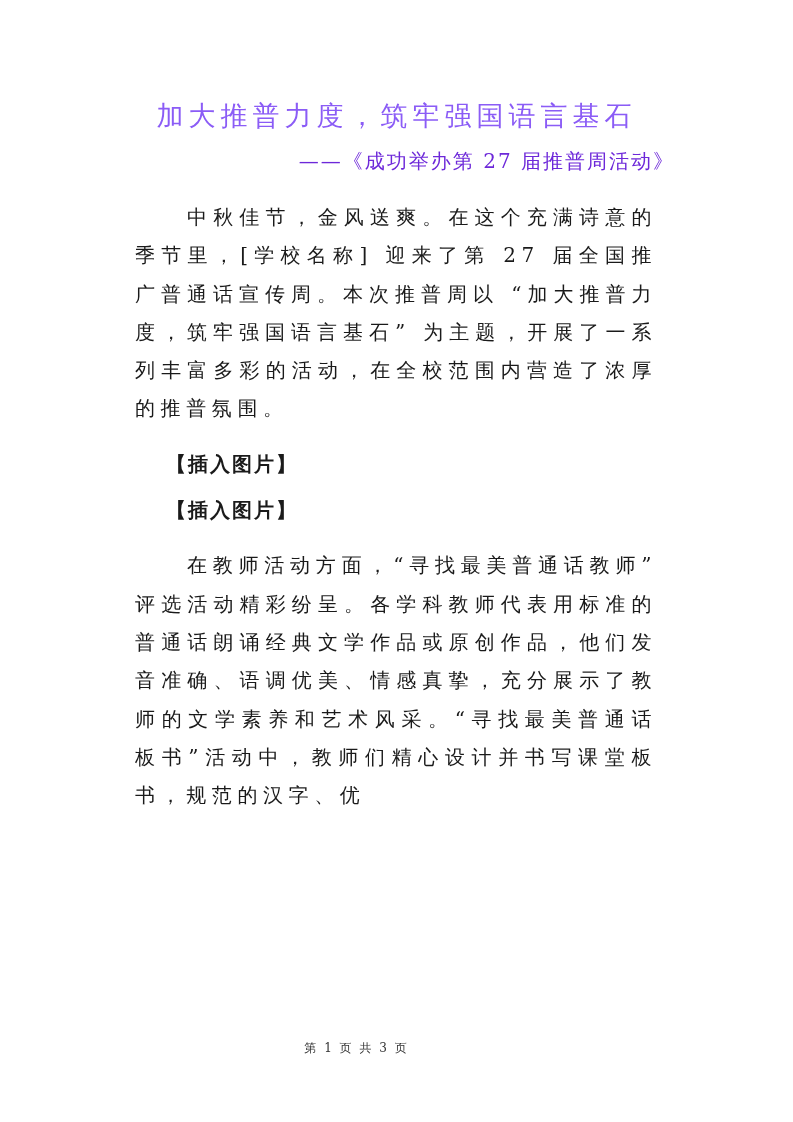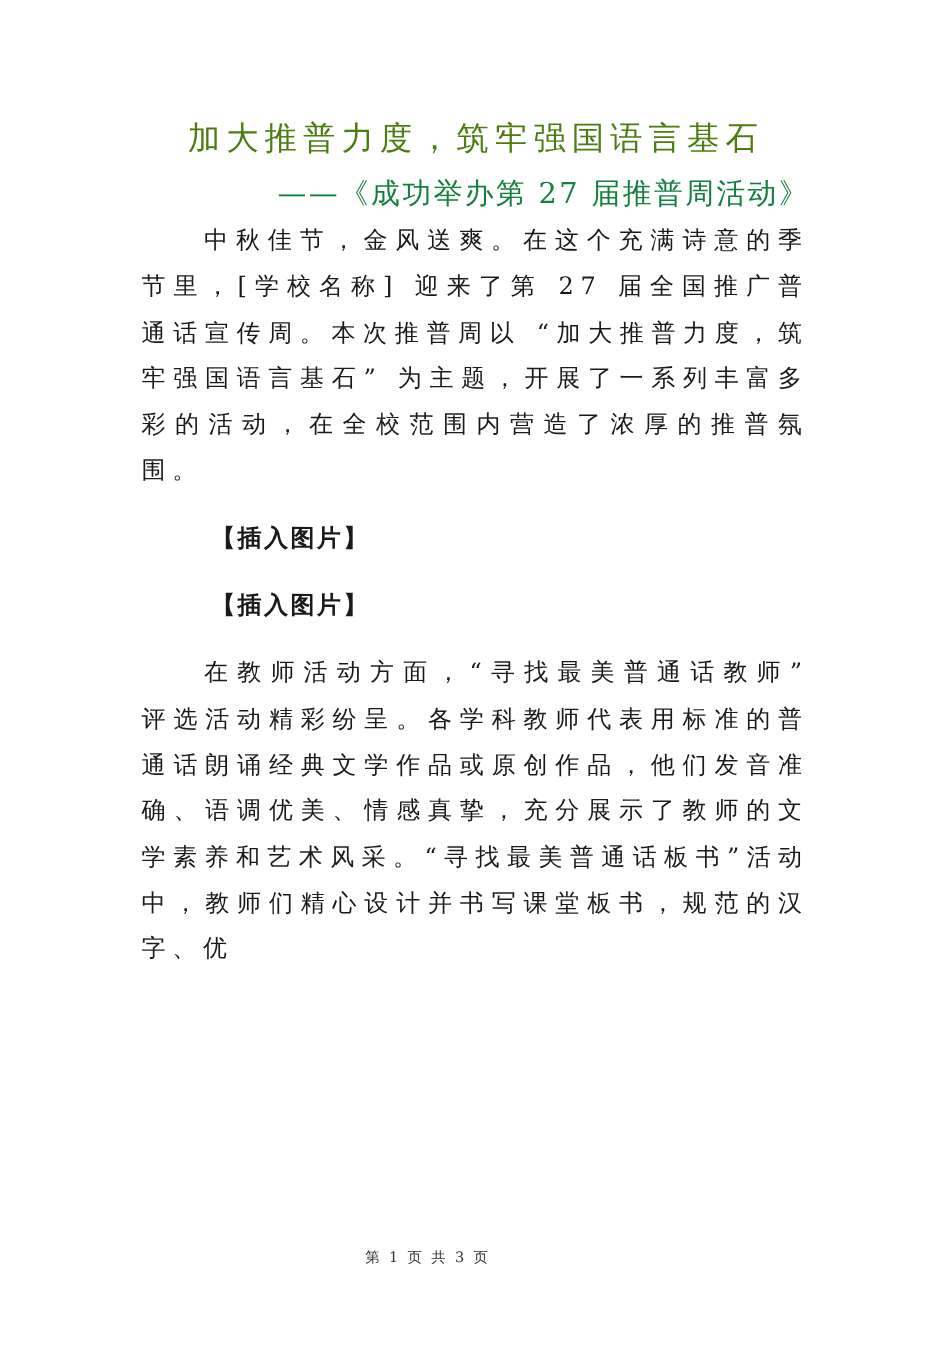--- a/index.html
+++ b/index.html
@@ -1,26 +1,26 @@
 <!DOCTYPE html>
 <html><head>
 <meta charset="utf-8">
 <style>
   html, body { margin: 0; padding: 0; background: #ffffff; }
   body { width: 793px; height: 1122px; position: relative; overflow: hidden;
          font-family: "DejaVu Serif", "Liberation Serif", serif; color: #1a1a1a; }
   .page { position: absolute; left: 0; top: 0; width: 793px; height: 1122px; }
   .title { position: absolute; top: 98px; left: 0; width: 793px; text-align: center;
-           font-size: 27px; color: #4d7c0f; letter-spacing: 5px; line-height: 36px; }
-  .subtitle { position: absolute; top: 146px; right: 118px; font-size: 24px;
-              letter-spacing: 2px; line-height: 30px; color: #15803d; }
+           font-size: 27px; color: #8b5cf6; letter-spacing: 5px; line-height: 36px; }
+  .subtitle { position: absolute; top: 146px; right: 118px; font-size: 20px;
+              letter-spacing: 2px; line-height: 30px; color: #6d28d9; }
   .body { position: absolute; top: 181px; left: 118px; width: 556px; }
-  .p { font-size: 20px; line-height: 38.3px; letter-spacing: 5.6px; margin: 0;
+  .p { font-size: 20px; line-height: 38.3px; letter-spacing: 5.6px; margin: 17px;
        text-align: justify; text-indent: 52px; word-break: break-all; }
-  .insert { font-size: 20px; line-height: 38.3px; letter-spacing: 2px; margin: 18px;
+  .insert { font-size: 20px; line-height: 38.3px; letter-spacing: 2px; margin: 8px;
             text-indent: 40px; font-weight: bold; }
   .footer { position: absolute; top: 1040px; left: 0; width: 713px; text-align: center;
             font-size: 12px; color: #333; letter-spacing: 2px; }
 </style>
 </head>
 <body>
 
 <div class="page">
   <div class="title">加大推普力度，筑牢强国语言基石</div>
   <div class="subtitle">——《成功举办第 27 届推普周活动》</div>

